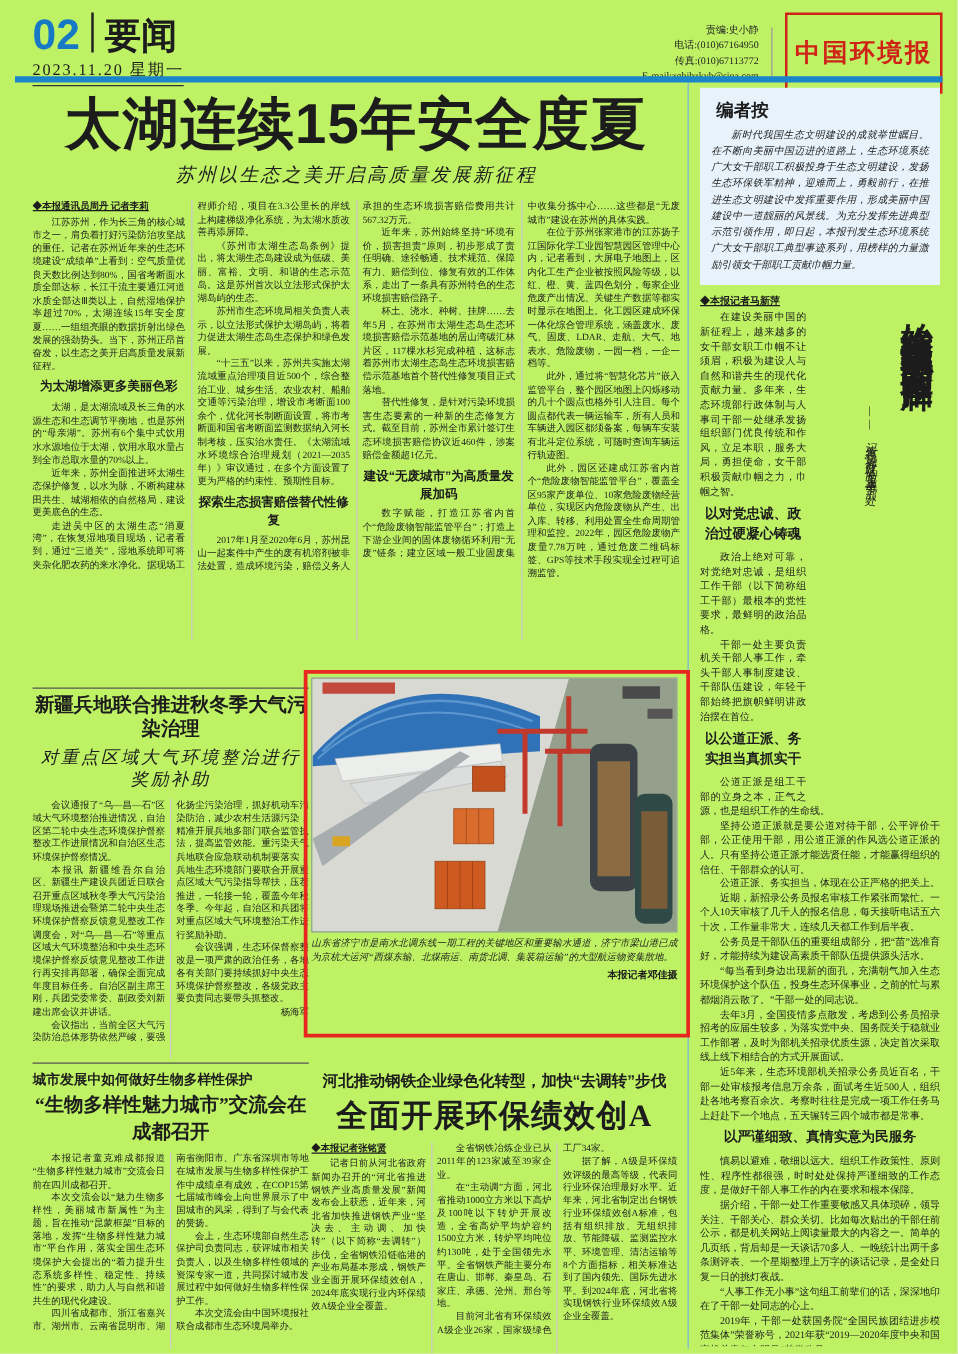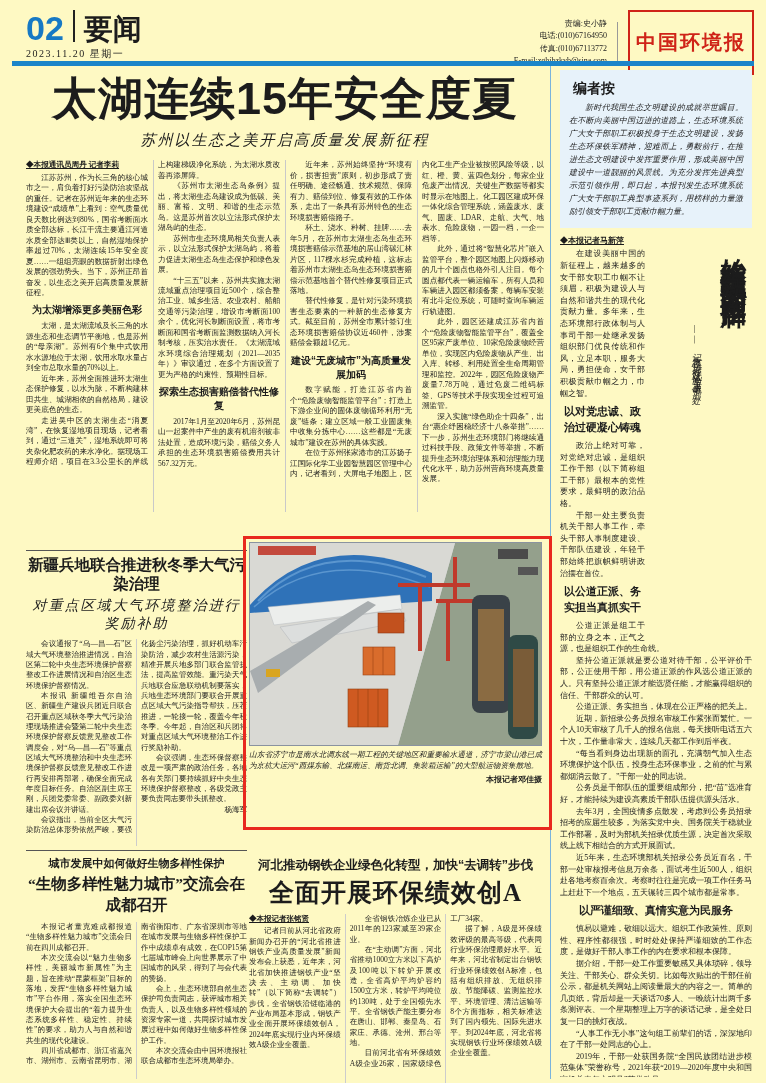--- a/index.html
+++ b/index.html
@@ -1,27 +1,27 @@
 <!DOCTYPE html>
 <html><head>
 <meta charset="utf-8">
 <style>
   html,body{margin:0;padding:0;background:#e9e9e9;}
-  #page{position:relative;width:766px;height:1083px;background:#fef9c3;overflow:hidden;
+  #page{position:relative;width:766px;height:1083px;background:#bef264;overflow:hidden;
         color:#1c1c1c;font-family:"Liberation Serif",serif;margin:0 auto;}
   
   .header{position:absolute;left:26px;top:10px;right:12px;height:50px;display:flex;
           justify-content:space-between;align-items:flex-start;}
   .hleft{border-bottom:1px solid #333;padding-bottom:3px;}
   .hleft-row{display:flex;align-items:flex-end;gap:9px;}
   .pagenum{font-family:"Liberation Sans",sans-serif;font-weight:bold;font-size:34px;
            line-height:.95;color:#1779c4;}
   .hdiv{width:2px;height:32px;background:#222;margin-bottom:2px;}
   .section{font-weight:bold;font-size:29px;line-height:.95;}
-  .dateline{font-size:10px;letter-spacing:1.5px;margin-top:3px;}
+  .dateline{font-size:13px;letter-spacing:1.5px;margin-top:3px;}
   .hright{display:flex;align-items:center;gap:10px;}
   .contact{font-size:8px;line-height:1.55;text-align:right;color:#222;}
   .vdiv{width:1px;height:42px;background:#999;}
   .logo{border:2px solid #cf2318;color:#cf2318;font-weight:bold;font-size:20px;
         padding:17px 6px;letter-spacing:2px;white-space:nowrap;}
   .bluebar{position:absolute;left:12px;right:12px;top:61px;height:5px;background:#1b85c9;}
   
   .main{position:absolute;left:26px;top:74px;width:518px;}
   .main-headline{font-family:"Liberation Sans",sans-serif;font-weight:bold;font-size:45px;
                  line-height:1.12;text-align:center;letter-spacing:1px;}
@@ -50,21 +50,21 @@
   
   .sep{position:absolute;background:#555;height:1px;}
   
   .xinjiang{position:absolute;left:26px;top:556px;width:221px;height:290px;overflow:hidden;}
   .x-head{font-weight:bold;font-size:15.5px;text-align:center;line-height:1.2;}
   .x-sub{font-size:14px;font-style:italic;text-align:center;margin:4px 0 6px;letter-spacing:2px;}
   .x-body{column-count:2;column-gap:9px;column-rule:1px solid #ccc;height:232px;overflow:hidden;
           font-size:7.5px;line-height:1.38;text-align:justify;}
   
   .chengdu{position:absolute;left:26px;top:856px;width:221px;height:223px;overflow:hidden;}
-  .c-kicker{font-family:"Liberation Sans",sans-serif;font-weight:bold;font-size:11px;text-align:center;}
+  .c-kicker{font-family:"Liberation Sans",sans-serif;font-weight:bold;font-size:11px;}
   .c-head{font-weight:bold;font-size:15.5px;text-align:center;margin:3px 0 6px;}
   .c-body{column-count:2;column-gap:9px;column-rule:1px solid #ccc;height:176px;overflow:hidden;
           font-size:7.5px;line-height:1.38;text-align:justify;}
   
   .photo-wrap{position:absolute;left:249px;top:542px;width:293px;}
   .photo-frame{border:1px solid #8a93a0;line-height:0;}
   .caption{font-size:7.6px;font-style:italic;text-align:justify;line-height:1.42;margin-top:4px;}
   .credit{font-size:8px;font-weight:bold;text-align:right;margin-top:2px;}
   .annotation{position:absolute;left:243px;top:536px;width:303px;height:288px;
               border:3px solid #e8281e;z-index:9;pointer-events:none;}
@@ -118,21 +118,20 @@
         <h4>探索生态损害赔偿替代性修复</h4>
         <p>2017年1月至2020年6月，苏州昆山一起案件中产生的废有机溶剂被非法处置，造成环境污染，赔偿义务人承担的生态环境损害赔偿费用共计567.32万元。</p>
         <p>近年来，苏州始终坚持“环境有价，损害担责”原则，初步形成了责任明确、途径畅通、技术规范、保障有力、赔偿到位、修复有效的工作体系，走出了一条具有苏州特色的生态环境损害赔偿路子。</p>
         <p>杯土、浇水、种树、挂牌……去年5月，在苏州市太湖生态岛生态环境损害赔偿示范基地的居山湾碳汇林片区，117棵水杉完成种植，这标志着苏州市太湖生态岛生态环境损害赔偿示范基地首个替代性修复项目正式落地。</p>
         <p>替代性修复，是针对污染环境损害生态要素的一种新的生态修复方式。截至目前，苏州全市累计签订生态环境损害赔偿协议近460件，涉案赔偿金额超1亿元。</p>
         <h4>建设“无废城市”为高质量发展加码</h4>
         <p>数字赋能，打造江苏省内首个“危险废物智能监管平台”；打造上下游企业间的固体废物循环利用“无废”链条；建立区域一般工业固废集中收集分拣中心……这些都是“无废城市”建设在苏州的具体实践。</p>
         <p>在位于苏州张家港市的江苏扬子江国际化学工业园智慧园区管理中心内，记者看到，大屏电子地图上，区内化工生产企业被按照风险等级，以红、橙、黄、蓝四色划分，每家企业危废产出情况、关键生产数据等都实时显示在地图上。化工园区建成环保一体化综合管理系统，涵盖废水、废气、固废、LDAR、走航、大气、地表水、危险废物，一园一档，一企一档等。</p>
         <p>此外，通过将“智慧化芯片”嵌入监管平台，整个园区地图上闪烁移动的几十个圆点也格外引人注目。每个圆点都代表一辆运输车，所有人员和车辆进入园区都须备案，每辆车安装有北斗定位系统，可随时查询车辆运行轨迹图。</p>
         <p>此外，园区还建成江苏省内首个“危险废物智能监管平台”，覆盖全区95家产废单位、10家危险废物经营单位，实现区内危险废物从产生、出入库、转移、利用处置全生命周期管理和监控。2022年，园区危险废物产废量7.78万吨，通过危废二维码标签、GPS等技术手段实现全过程可追溯监管。</p>
-        <p>深入实施“绿色助企十四条”，出台“惠企纾困稳经济十八条举措”……下一步，苏州生态环境部门将继续通过科技手段、政策文件等举措，不断提升生态环境治理体系和治理能力现代化水平，助力苏州营商环境高质量发展。</p>
       </div>
   </div>
 
   <div class="right-divider"></div>
   <div class="rightcol flow">
     <div class="editor-box">
       <div class="editor-title">编者按</div>
       <p class="editor-body">新时代我国生态文明建设的成就举世瞩目。在不断向美丽中国迈进的道路上，生态环境系统广大女干部职工积极投身于生态文明建设，发扬生态环保铁军精神，迎难而上，勇毅前行，在推进生态文明建设中发挥重要作用，形成美丽中国建设中一道靓丽的风景线。为充分发挥先进典型示范引领作用，即日起，本报刊发生态环境系统广大女干部职工典型事迹系列，用榜样的力量激励引领女干部职工贡献巾帼力量。</p>
     </div>
     <div class="vertical-head">
@@ -143,22 +142,22 @@
         <p class="byline">◆本报记者马新萍</p>
         <p>在建设美丽中国的新征程上，越来越多的女干部女职工巾帼不让须眉，积极为建设人与自然和谐共生的现代化贡献力量。多年来，生态环境部行政体制与人事司干部一处继承发扬组织部门优良传统和作风，立足本职，服务大局，勇担使命，女干部积极贡献巾帼之力，巾帼之智。</p>
         <h4>以对党忠诚、政治过硬凝心铸魂</h4>
         <p>政治上绝对可靠，对党绝对忠诚，是组织工作干部（以下简称组工干部）最根本的党性要求，最鲜明的政治品格。</p>
         <p>干部一处主要负责机关干部人事工作，牵头干部人事制度建设、干部队伍建设，年轻干部始终把旗帜鲜明讲政治摆在首位。</p>
         <h4>以公道正派、务实担当真抓实干</h4>
         <p>公道正派是组工干部的立身之本，正气之源，也是组织工作的生命线。</p>
         <p>坚持公道正派就是要公道对待干部，公平评价干部，公正使用干部，用公道正派的作风选公道正派的人。只有坚持公道正派才能选贤任能，才能赢得组织的信任、干部群众的认可。</p>
         <p>公道正派、务实担当，体现在公正严格的把关上。</p>
         <p>近期，新招录公务员报名审核工作紧张而繁忙。一个人10天审核了几千人的报名信息，每天接听电话五六十次，工作量非常大，连续几天都工作到后半夜。</p>
+        <p>公务员是干部队伍的重要组成部分，把“苗”选准育好，才能持续为建设高素质干部队伍提供源头活水。</p>
         <p>“每当看到身边出现新的面孔，充满朝气加入生态环境保护这个队伍，投身生态环保事业，之前的忙与累都烟消云散了。”干部一处的同志说。</p>
-        <p>公务员是干部队伍的重要组成部分，把“苗”选准育好，才能持续为建设高素质干部队伍提供源头活水。</p>
         <p>去年3月，全国疫情多点散发，考虑到公务员招录招考的应届生较多，为落实党中央、国务院关于稳就业工作部署，及时为部机关招录优质生源，决定首次采取线上线下相结合的方式开展面试。</p>
         <p>近5年来，生态环境部机关招录公务员近百名，干部一处审核报考信息万余条，面试考生近500人，组织赴各地考察百余次。考察时往往是完成一项工作任务马上赶赴下一个地点，五天辗转三四个城市都是常事。</p>
         <h4>以严谨细致、真情实意为民服务</h4>
         <p>慎易以避难，敬细以远大。组织工作政策性、原则性、程序性都很强，时时处处保持严谨细致的工作态度，是做好干部人事工作的内在要求和根本保障。</p>
         <p>据介绍，干部一处工作重要敏感又具体琐碎，领导关注、干部关心、群众关切。比如每次贴出的干部任前公示，都是机关网站上阅读量最大的内容之一。简单的几页纸，背后却是一天谈话70多人、一晚统计出两千多条测评表、一个星期整理上万字的谈话记录，是全处日复一日的挑灯夜战。</p>
         <p>“人事工作无小事”这句组工前辈们的话，深深地印在了干部一处同志的心上。</p>
         <p>2019年，干部一处获国务院“全国民族团结进步模范集体”荣誉称号，2021年获“2019—2020年度中央和国家机关青年文明号”荣誉称号。</p>
       </div>
   </div>
 

